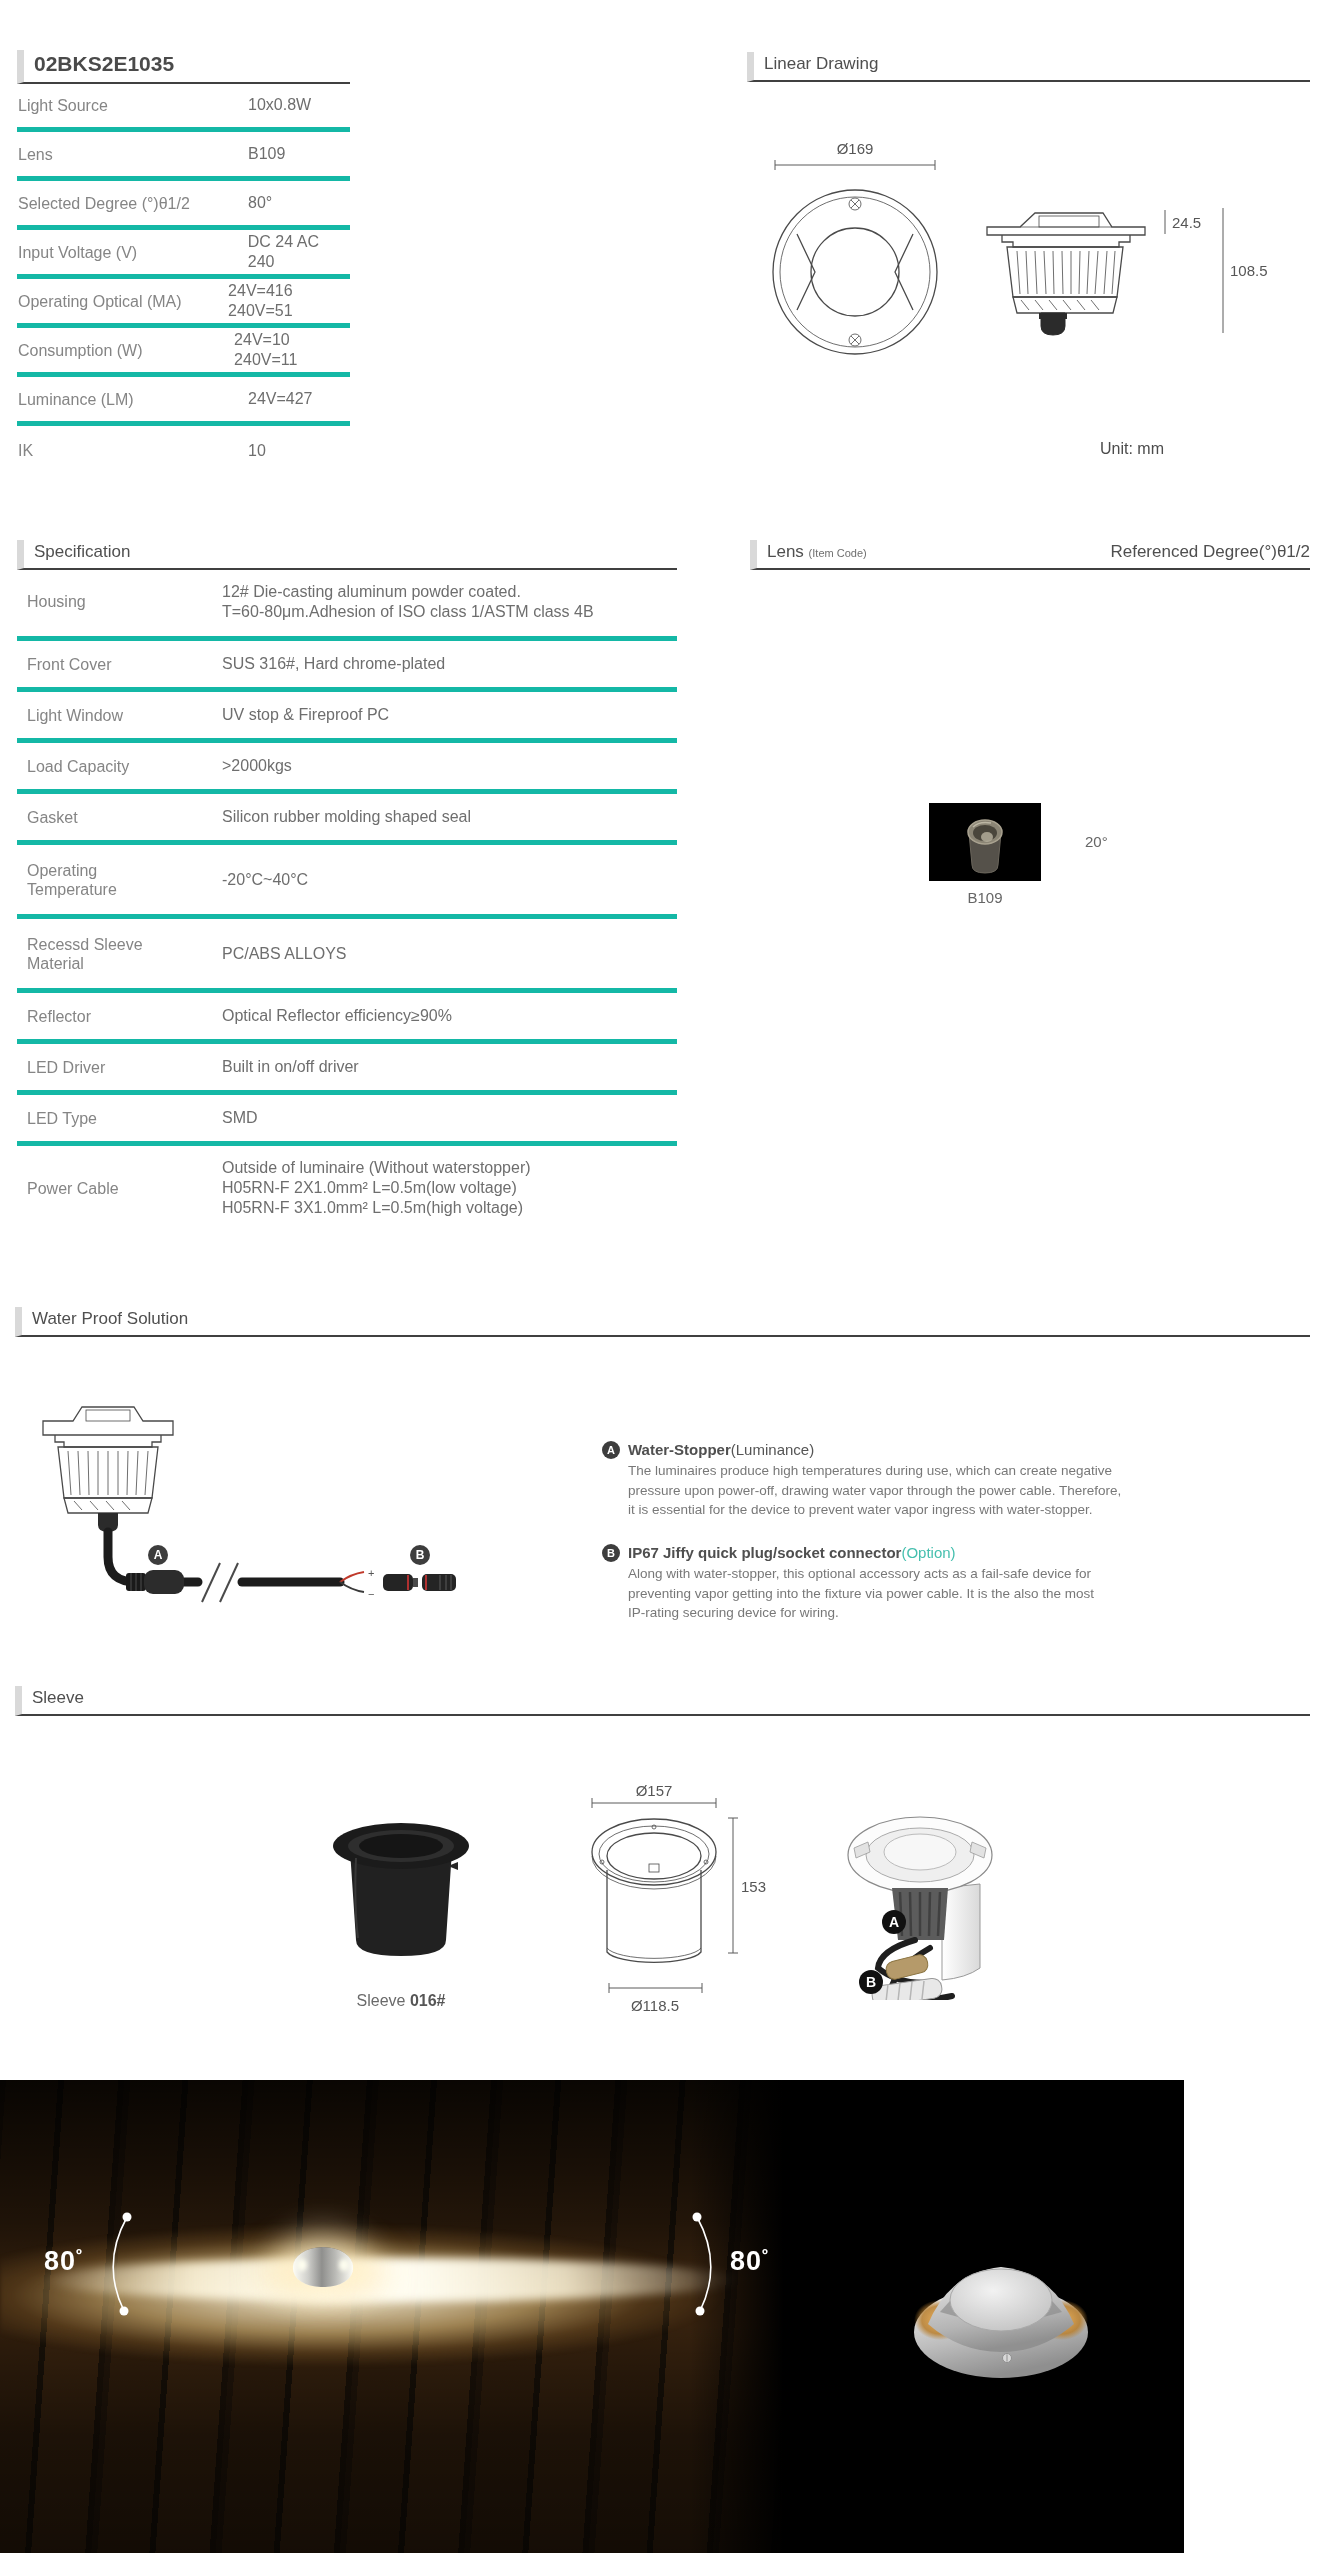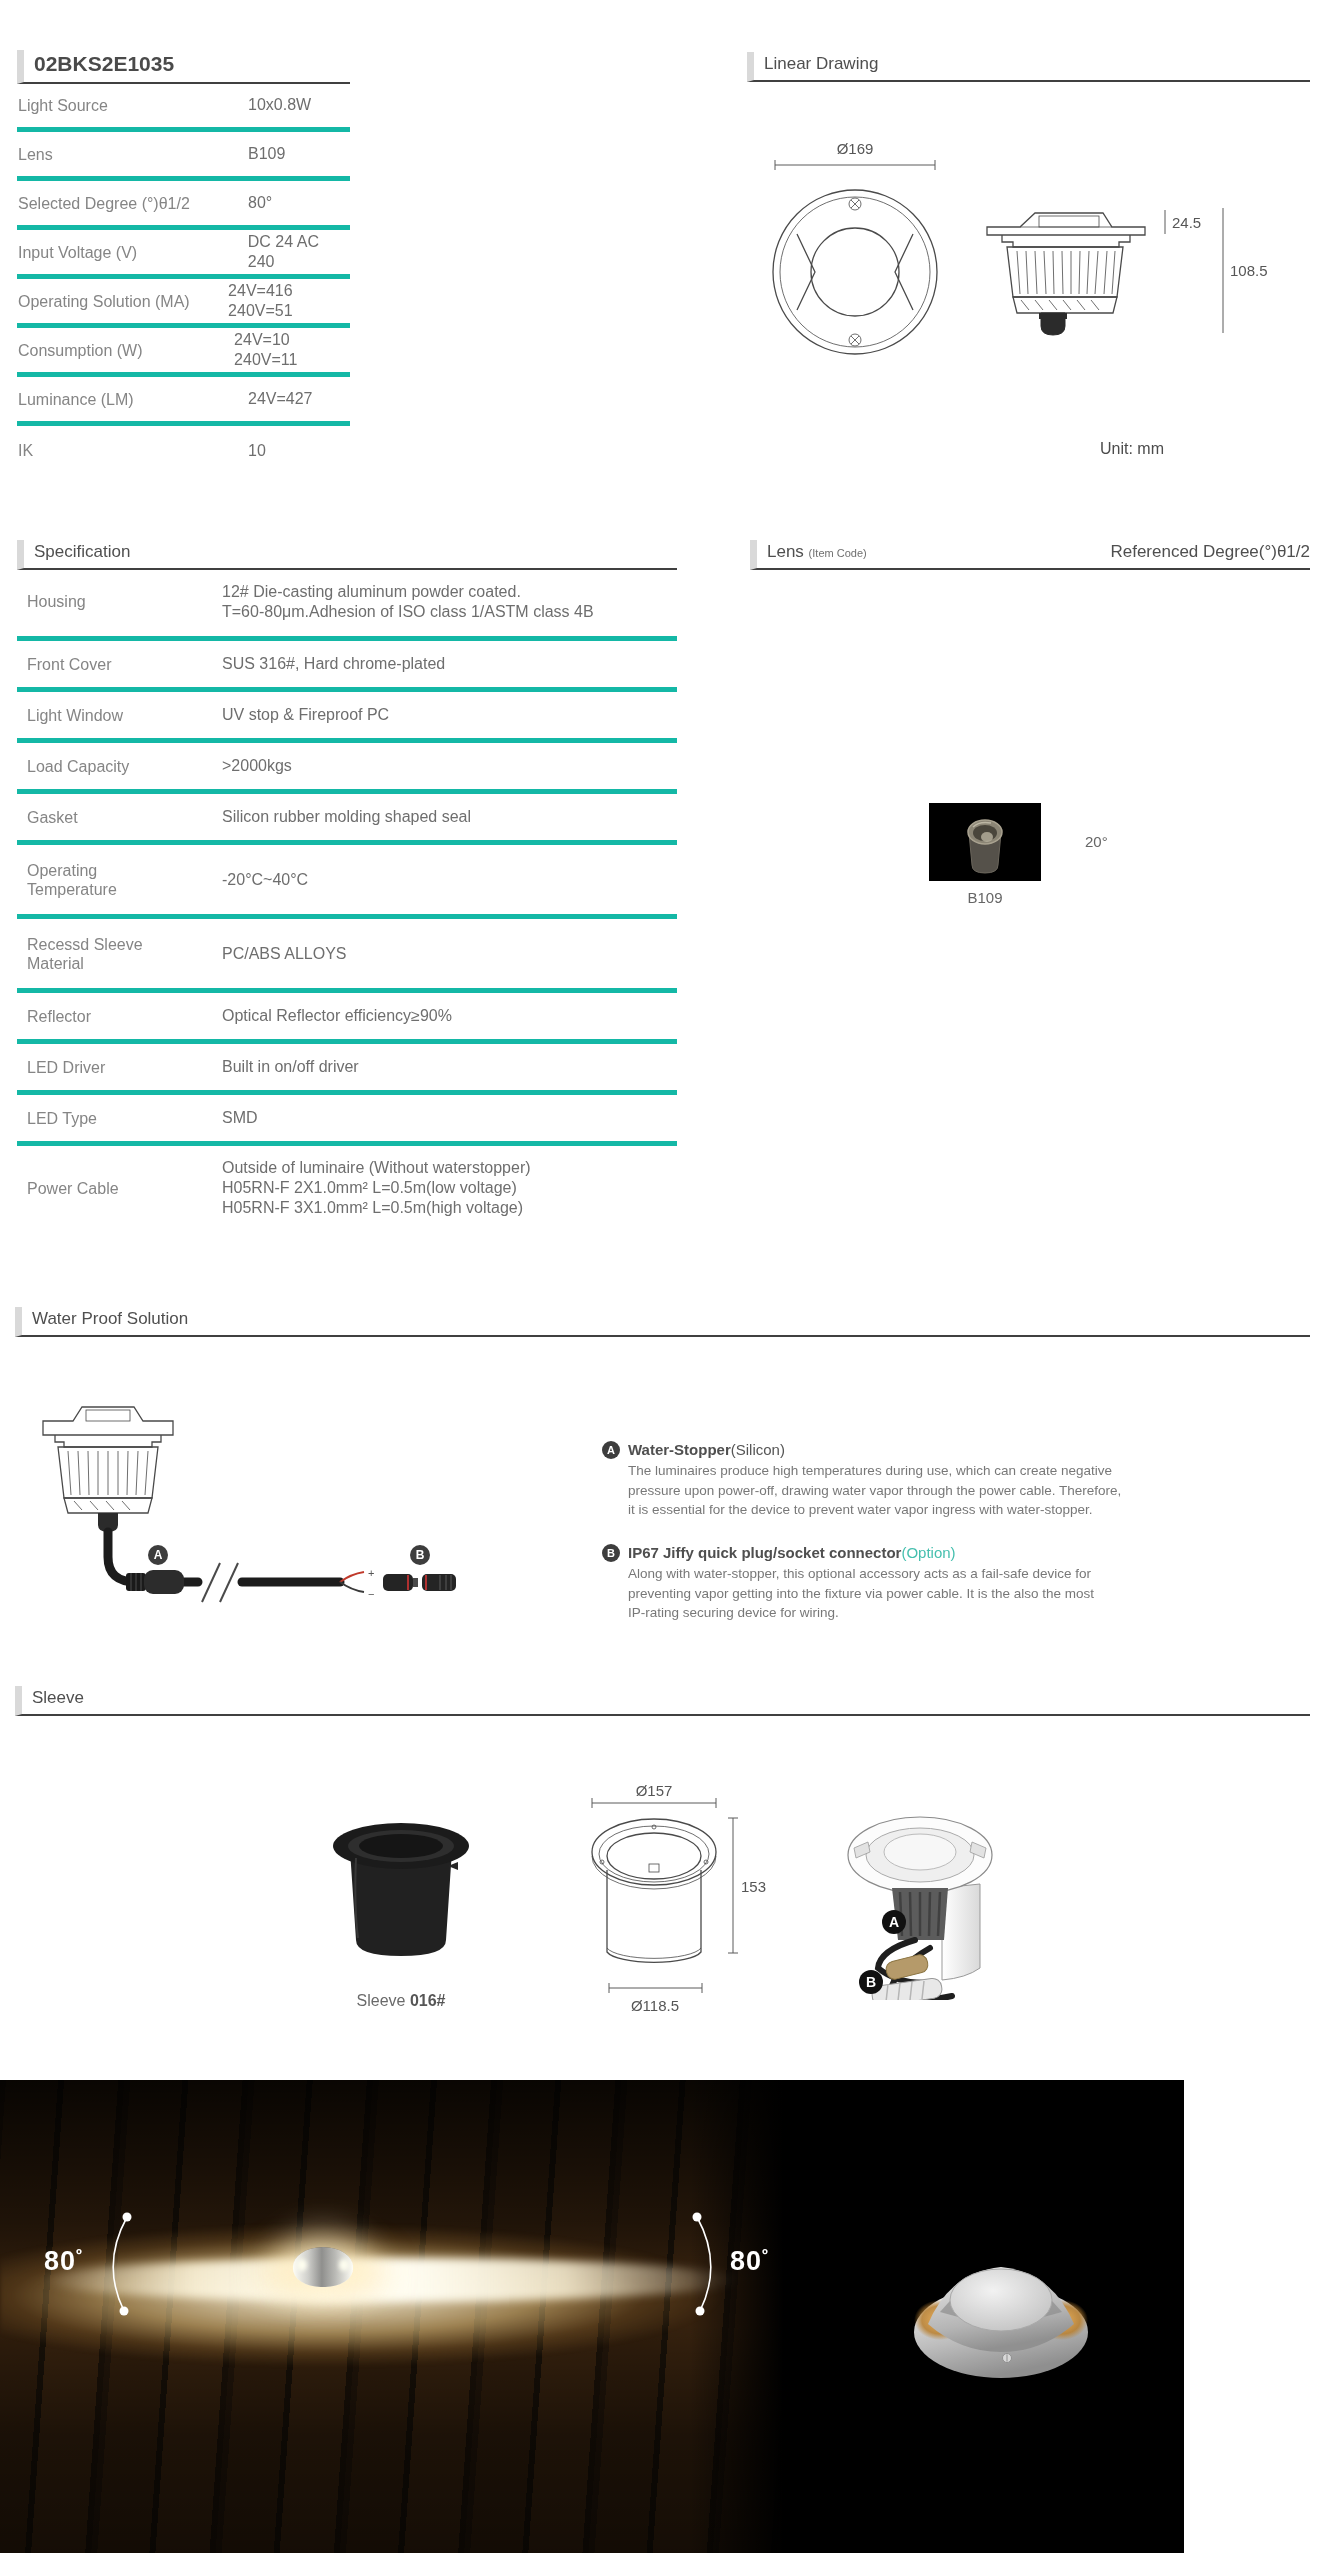--- a/index.html
+++ b/index.html
@@ -113,21 +113,21 @@
     </div>
     <div class="kv-row">
       <div class="kv-label">Selected Degree (°)θ1/2</div>
       <div class="kv-value">80°</div>
     </div>
     <div class="kv-row">
       <div class="kv-label">Input Voltage (V)</div>
       <div class="kv-value">DC 24 AC 240</div>
     </div>
     <div class="kv-row">
-      <div class="kv-label">Operating Solution (MA)</div>
+      <div class="kv-label">Operating Optical (MA)</div>
       <div class="kv-value">24V=416 240V=51</div>
     </div>
     <div class="kv-row">
       <div class="kv-label">Consumption (W)</div>
       <div class="kv-value">24V=10 240V=11</div>
     </div>
     <div class="kv-row">
       <div class="kv-label">Luminance (LM)</div>
       <div class="kv-value">24V=427</div>
     </div>
@@ -328,21 +328,21 @@
     </g>
     <g>
       <circle cx="400" cy="160" r="10" fill="#3d3d3d"></circle>
       <text x="400" y="164" text-anchor="middle" font-size="12" font-weight="bold" fill="#fff">B</text>
     </g>
   </svg>
 
   <div class="wps-item" style="top:1441px;">
     <div class="wps-head">
       <span class="badge">A</span>
-      <b>Water-Stopper</b><span class="tag">(Silicon)</span>
+      <b>Water-Stopper</b><span class="tag">(Luminance)</span>
     </div>
     <div class="wps-body">The luminaires produce high temperatures during use, which can create negative
 pressure upon power-off, drawing water vapor through the power cable. Therefore,
 it is essential for the device to prevent water vapor ingress with water-stopper.</div>
   </div>
 
   <div class="wps-item" style="top:1544px;">
     <div class="wps-head">
       <span class="badge">B</span>
       <b>IP67 Jiffy quick plug/socket connector</b><span class="tag teal">(Option)</span>

